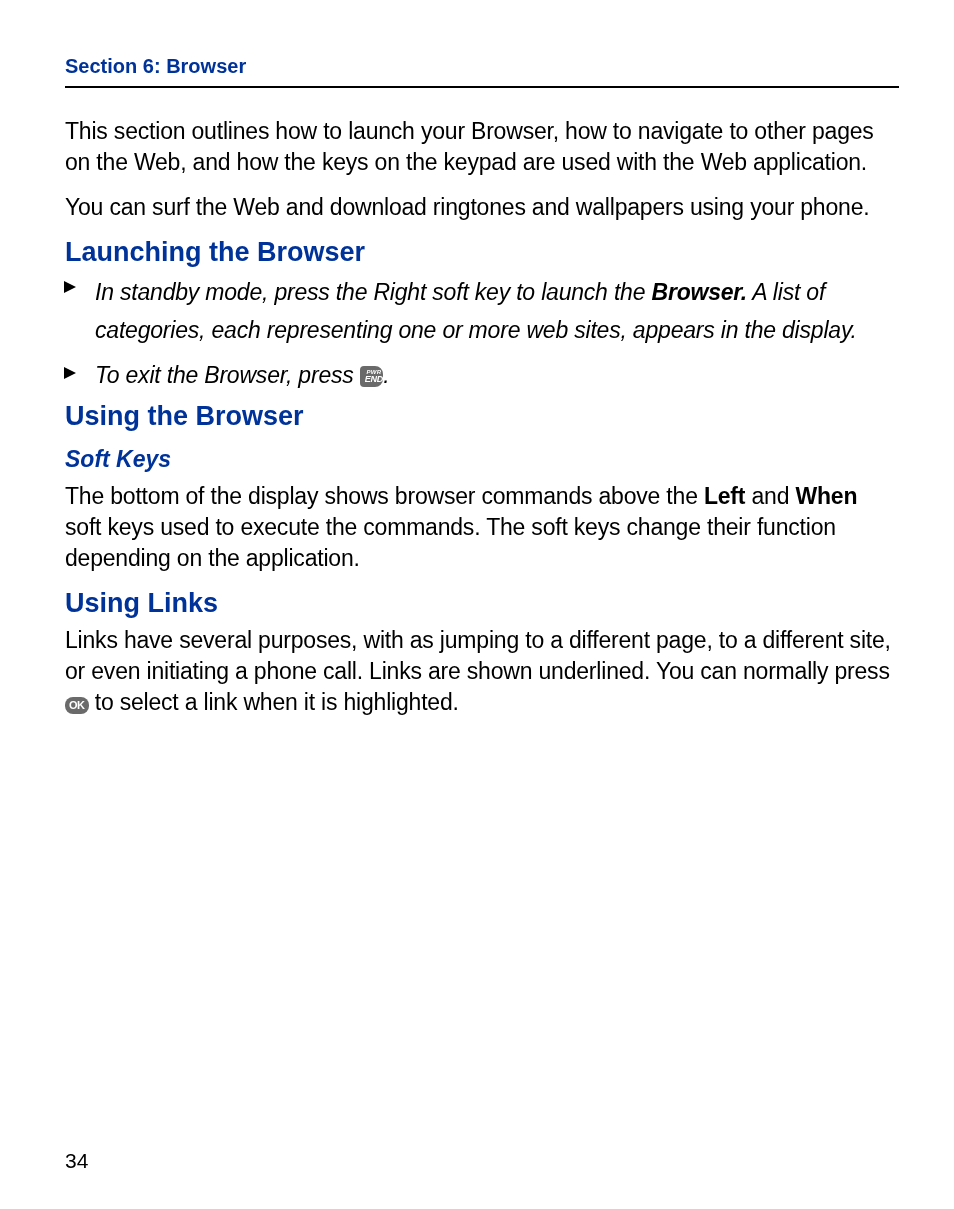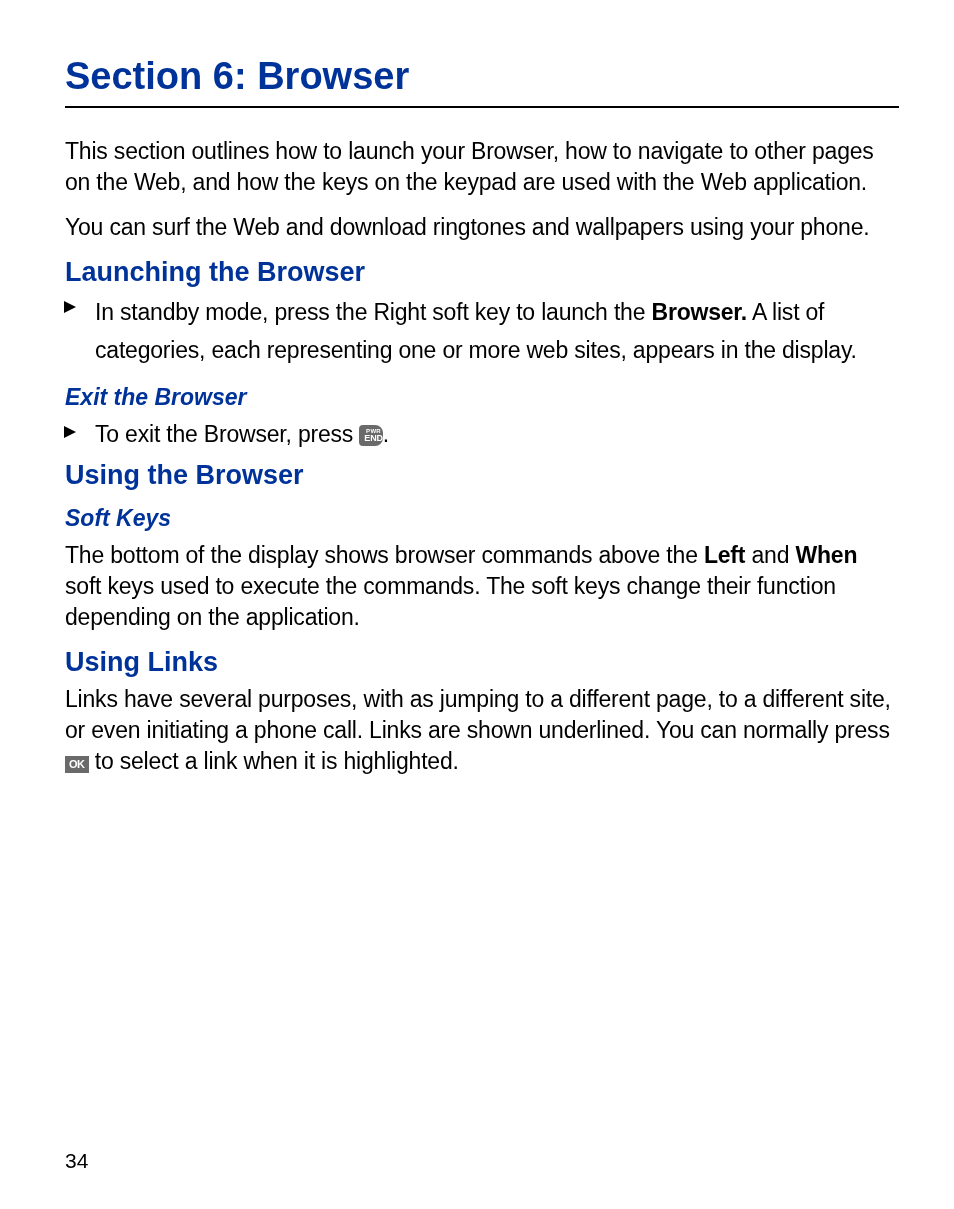--- a/index.html
+++ b/index.html
@@ -13,21 +13,21 @@
   }
   .page {
     box-sizing: border-box;
     padding: 55px 55px 40px 65px;
     min-height: 1209px;
     position: relative;
   }
   .section-title {
     color: #003399;
     font-weight: bold;
-    font-size: 38px;
+    font-size: 20px;
     font-family: Arial, Helvetica, sans-serif;
     margin: 0 0 8px 0;
   }
   hr.rule {
     border: none;
     border-top: 2.5px solid #000;
     margin: 0 0 28px 0;
   }
   .body-text {
     font-family: "Helvetica Neue", Helvetica, Arial, sans-serif;
@@ -60,20 +60,21 @@
     margin-left: -2px;
     margin-right: 18px;
     margin-top: 6px;
   }
   .bullet-marker svg { display:block; }
   .bullet-content {
     font-family: "Helvetica Neue", Helvetica, Arial, sans-serif;
     font-size: 23px;
     line-height: 1.65;
     letter-spacing: -0.2px;
+    font-style: italic;
   }
   .bullet-content.tight { line-height: 1.35; }
   .bold { font-weight: bold; }
   .key-end {
     display: inline-block;
     background: #6a6a6a;
     color: #fff;
     font-size: 9px;
     font-weight: bold;
     line-height: 1;
@@ -91,21 +92,21 @@
     letter-spacing:0.3px;
   }
   .key-ok {
     display: inline-block;
     background: #6a6a6a;
     color: #fff;
     font-size: 11px;
     font-weight: bold;
     line-height: 1;
     padding: 3px 4px;
-    border-radius: 0;
+    border-radius: 8px;
     vertical-align: 1px;
     letter-spacing: -0.5px;
   }
   .page-number {
     position: absolute;
     bottom: 36px;
     left: 65px;
     font-family: "Helvetica Neue", Helvetica, Arial, sans-serif;
     font-size: 21px;
   }
@@ -127,21 +128,20 @@
     <span class="bullet-marker">
       <svg width="14" height="14" viewBox="0 0 14 14">
           <polygon points="1,1 13,7 1,13" fill="#000"></polygon>
         </svg>
     </span>
     <span class="bullet-content">
       <span>In standby mode, press the Right soft key to launch the </span><span class="bold">Browser.</span><span> A list of categories, each representing one or more web sites, appears in the display.</span>
     </span>
   </div>
 
-  <div class="heading3">Exit the Browser</div>
 
   <div class="bullet-row">
     <span class="bullet-marker">
       <svg width="14" height="14" viewBox="0 0 14 14">
           <polygon points="1,1 13,7 1,13" fill="#000"></polygon>
         </svg>
     </span>
     <span class="bullet-content tight">
       <span>To exit the Browser, press </span><span class="key-end"><span class="tiny">PWR</span><span>END</span></span><span>.</span>
     </span>

